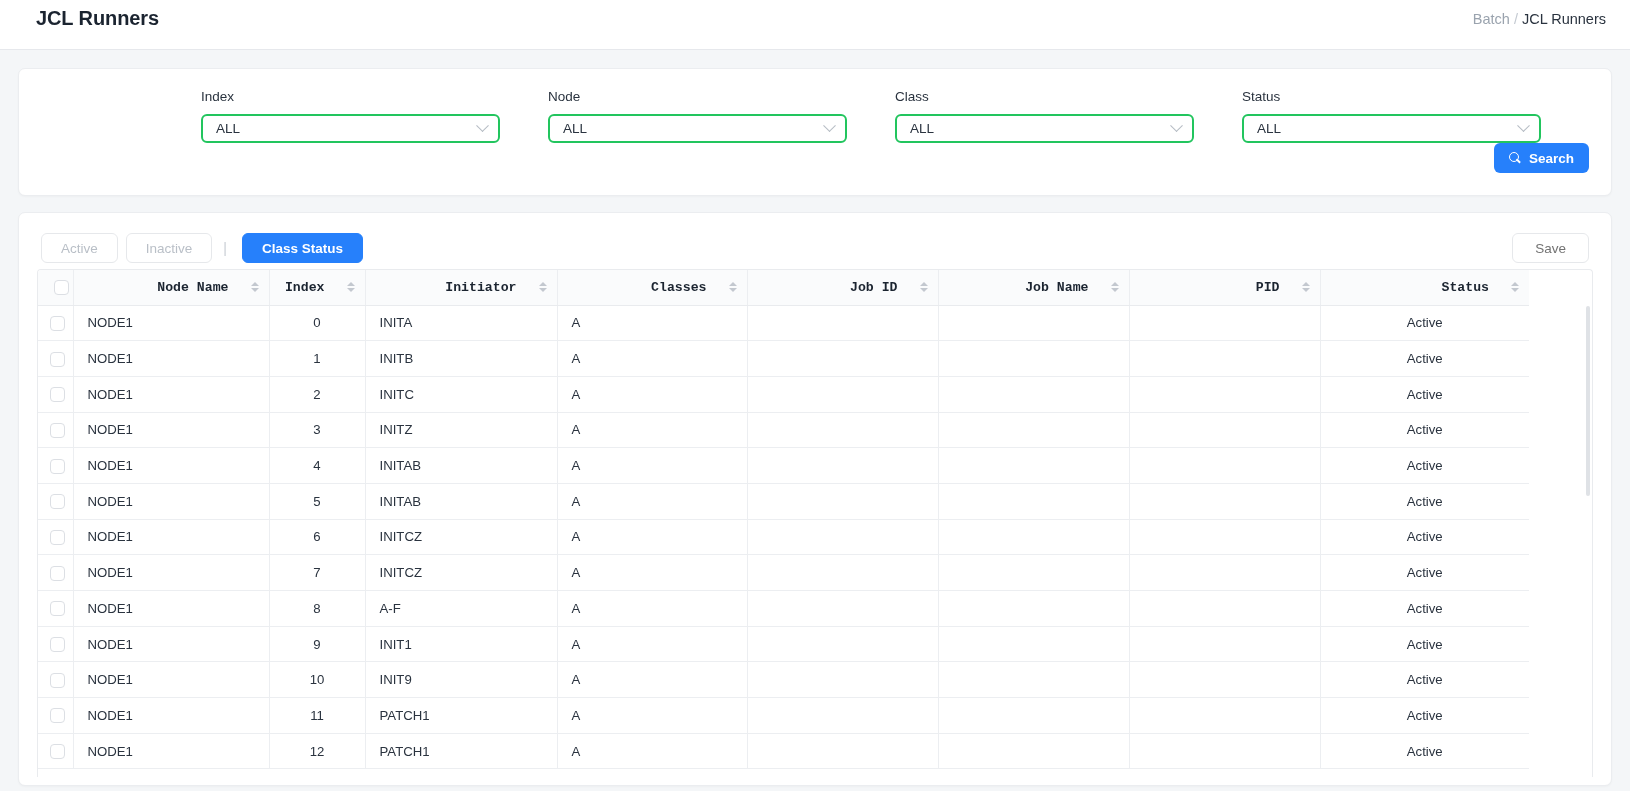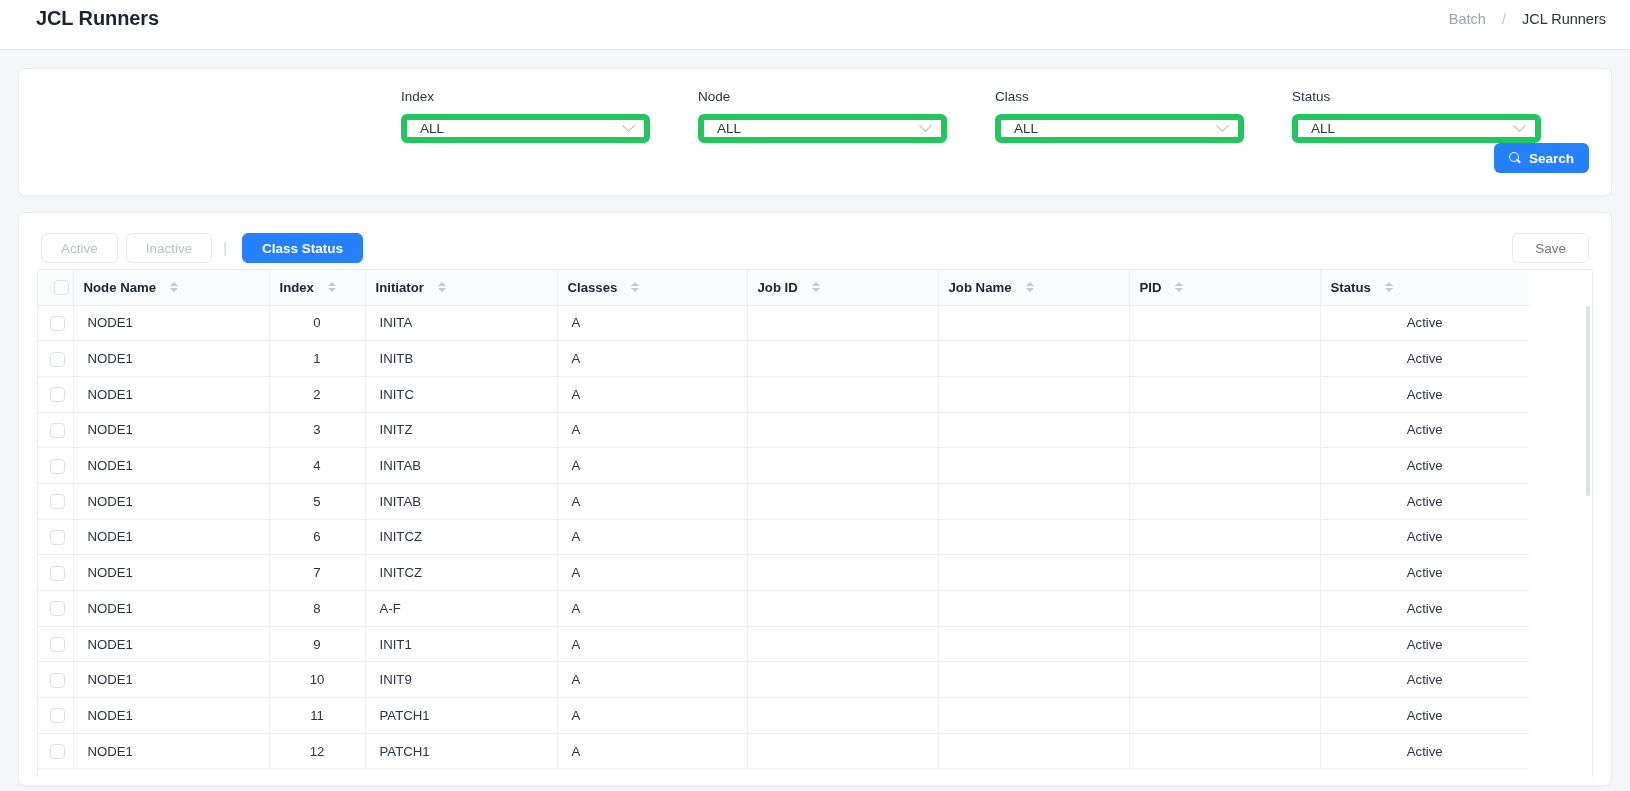--- a/index.html
+++ b/index.html
@@ -24,21 +24,21 @@
   }
   .page-title {
     font-size: 20px;
     font-weight: bold;
     color: #1b2430;
     letter-spacing: -0.1px;
   }
   .breadcrumb {
     display: flex;
     align-items: center;
-    gap: 16px;
+    gap: 4px;
     font-size: 14.5px;
     margin-left: 6px;
   }
   .crumb-muted { color: #9aa3ae; }
   .crumb-sep { color: #c3c9d1; }
   .crumb-current { color: #2a333f; }
 
   
   .card {
     background: #ffffff;
@@ -60,23 +60,23 @@
     display: flex;
     flex-direction: column;
     margin-right: 48px;
   }
   .filter-label {
     font-size: 13.5px;
     color: #2a333f;
     margin-bottom: 10px;
   }
   .select-box {
-    width: 249px;
+    width: 299px;
     height: 29px;
-    border: 6px solid #22c55e;
+    border: 2px solid #22c55e;
     border-radius: 6px;
     background: #fff;
     display: flex;
     align-items: center;
     justify-content: space-between;
     padding: 0 11px 0 13px;
     font-size: 13.5px;
     color: #2a333f;
     cursor: pointer;
   }
@@ -205,23 +205,24 @@
     color: #1b2430;
     border-bottom: 1px solid #e9ebee;
     border-right: 1px solid #eceef1;
     padding: 0;
     position: relative;
   }
   thead th:last-child { border-right: none; }
   .th-inner {
     display: flex;
     align-items: center;
-    justify-content: flex-start;
-    gap: 12px;
+    justify-content: flex-end;
+    gap: 20px;
     padding: 0 10px;
+    font-family: Liberation Mono, monospace;
   }
   .sorter {
     display: inline-flex;
     flex-direction: column;
     gap: 2px;
     margin-left: 2px;
     cursor: pointer;
   }
   .tri-up {
     width: 0; height: 0;

